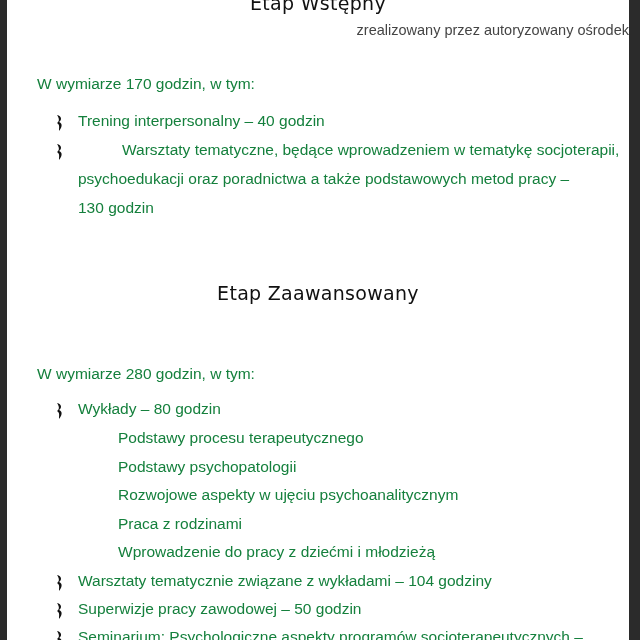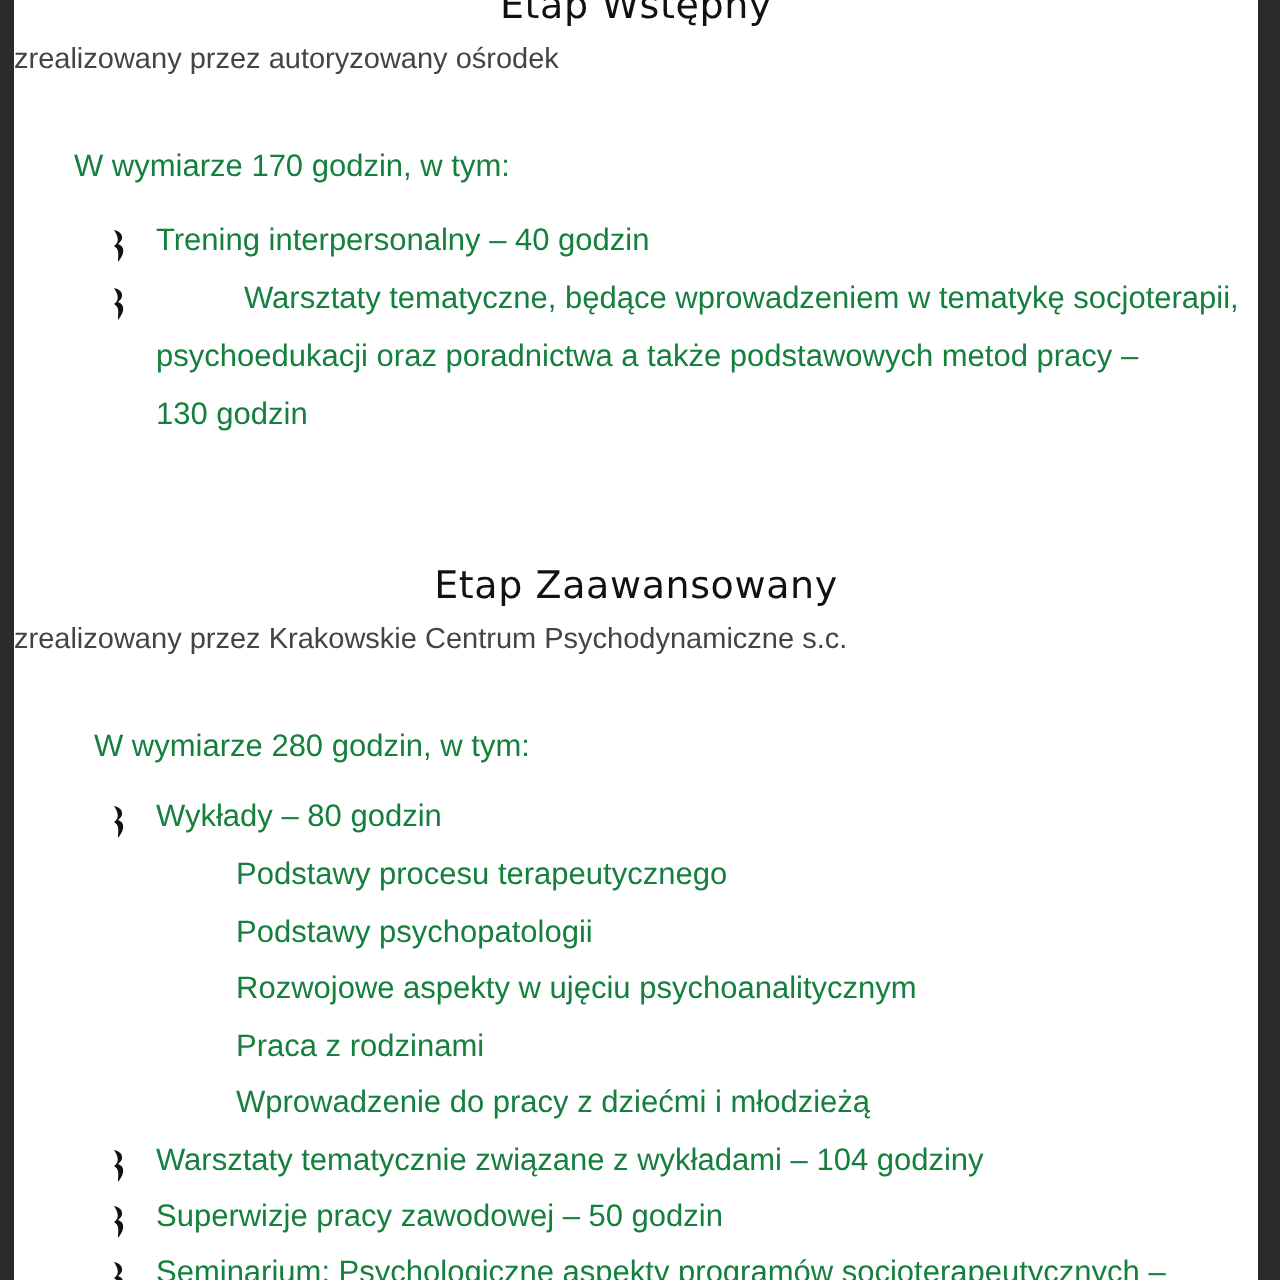--- a/index.html
+++ b/index.html
@@ -12,21 +12,21 @@
     .page {
       position:absolute; left:7px; top:0; width:622px; height:640px;
       background:#ffffff; overflow:hidden;
     }
     .title {
       position:absolute; left:0; width:100%; text-align:center;
       font-family:"DejaVu Sans", sans-serif; color:#111;
       font-size:19px; letter-spacing:0.3px;
     }
     .subtitle {
-      position:absolute; left:0; width:100%; text-align:left;
+      position:absolute; left:0; width:100%; text-align:right;
       color:#444; font-size:14.5px;
     }
     .txt { position:absolute; color:#15803d; font-size:15.5px; white-space:nowrap; }
     .bullet {
       position:absolute; width:12px; height:18px;
     }
   </style>
 </head>
 <body>
 
@@ -42,22 +42,21 @@
   <div class="txt" style="left:71px; top:112px;">Trening interpersonalny – 40 godzin</div>
 
   <svg class="bullet" style="left:47px; top:143px;" viewBox="0 0 12 18">
       <path d="M3 1 C8 2,8 6,5 8 C8 9,9 12,5 17 C5 13,6 11,3 9 C6 7,5 4,3 1Z" fill="#111"></path>
     </svg>
   <div class="txt" style="left:71px; top:141px;margin-left:44px;">Warsztaty tematyczne, będące wprowadzeniem w tematykę socjoterapii,</div>
   <div class="txt" style="left:71px; top:170px;">psychoedukacji oraz poradnictwa a także podstawowych metod pracy –</div>
   <div class="txt" style="left:71px; top:199px;">130 godzin</div>
 
   <div class="title" style="top:282px;">Etap Zaawansowany</div>
-  <div class="subtitle" style="top:312px;">zrealizowany przez Krakowskie Centrum Psychodynamiczne s.c.</div>
-  <div class="txt" style="left:30px; top:365px;margin-left:10px;">W wymiarze 280 godzin, w tym:</div>
+  <div class="txt" style="left:30px; top:365px;">W wymiarze 280 godzin, w tym:</div>
 
   <svg class="bullet" style="left:47px; top:402px;" viewBox="0 0 12 18">
       <path d="M3 1 C8 2,8 6,5 8 C8 9,9 12,5 17 C5 13,6 11,3 9 C6 7,5 4,3 1Z" fill="#111"></path>
     </svg>
   <div class="txt" style="left:71px; top:400px;">Wykłady – 80 godzin</div>
 
   <div class="txt" style="left:111px; top:429px;">Podstawy procesu terapeutycznego</div>
   <div class="txt" style="left:111px; top:458px;">Podstawy psychopatologii</div>
   <div class="txt" style="left:111px; top:515px;">Praca z rodzinami</div>
   <div class="txt" style="left:111px; top:486px;">Rozwojowe aspekty w ujęciu psychoanalitycznym</div>

